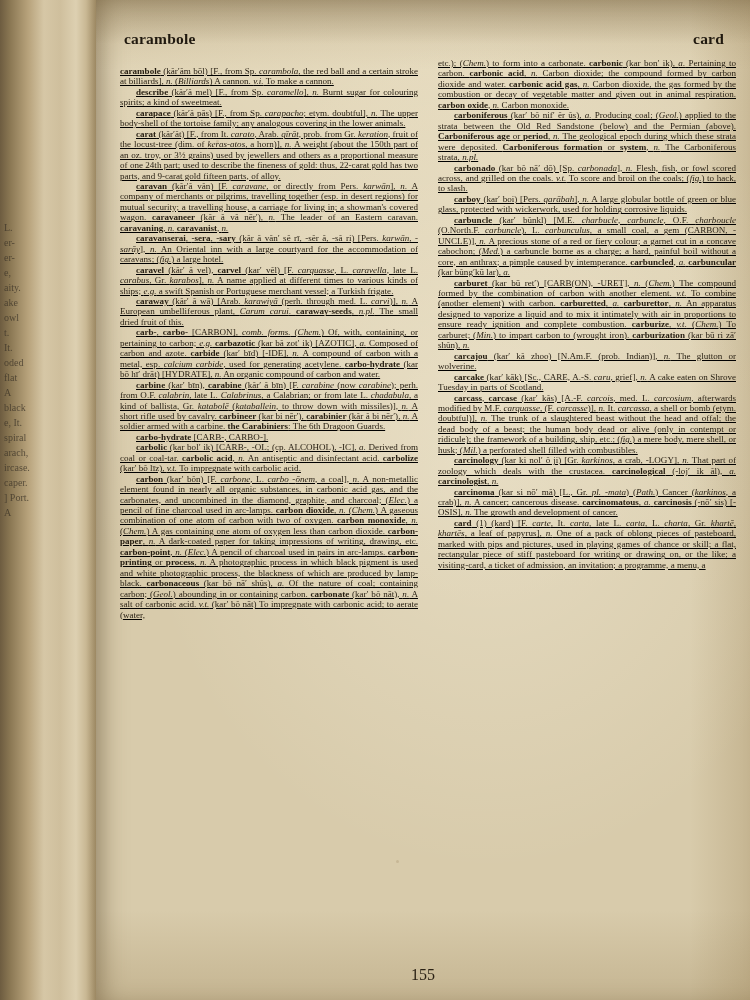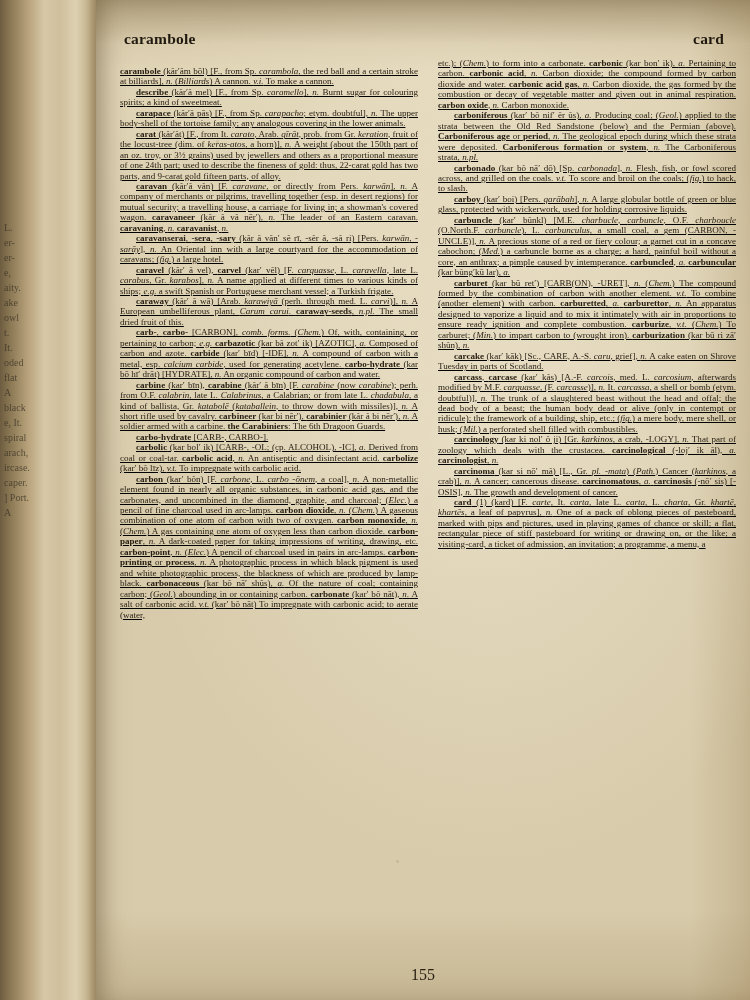--- a/index.html
+++ b/index.html
@@ -196,20 +196,21 @@
             <p class="entry"><b>carbolic</b> (kar bol′ ik) [CARB-, -OL; (cp. ALCOHOL), -IC], <i>a.</i> Derived from coal or coal-tar. <b>carbolic acid</b>, <i>n.</i> An antiseptic and disinfectant acid. <b>carbolize</b> (kar′ bŏ līz), <i>v.t.</i> To impregnate with carbolic acid.</p>
             <p class="entry"><b>carbon</b> (kar′ bŏn) [F. <i>carbone</i>, L. <i>carbo</i> -<i>ōnem</i>, a coal], <i>n.</i> A non-metallic element found in nearly all organic substances, in carbonic acid gas, and the carbonates, and uncombined in the diamond, graphite, and charcoal; (<i>Elec.</i>) a pencil of fine charcoal used in arc-lamps. <b>carbon dioxide</b>, <i>n.</i> (<i>Chem.</i>) A gaseous combination of one atom of carbon with two of oxygen. <b>carbon monoxide</b>, <i>n.</i> (<i>Chem.</i>) A gas containing one atom of oxygen less than carbon dioxide. <b>carbon-paper</b>, <i>n.</i> A dark-coated paper for taking impressions of writing, drawing, etc. <b>carbon-point</b>, <i>n.</i> (<i>Elec.</i>) A pencil of charcoal used in pairs in arc-lamps. <b>carbon-printing</b> or <b>process</b>, <i>n.</i> A photographic process in which black pigment is used and white photographic process, the blackness of which are produced by lamp-black. <b>carbonaceous</b> (kar bŏ nā′ shŭs), <i>a.</i> Of the nature of coal; containing carbon; (<i>Geol.</i>) abounding in or containing carbon. <b>carbonate</b> (kar′ bŏ nāt), <i>n.</i> A salt of carbonic acid. <i>v.t.</i> (kar′ bŏ nāt) To impregnate with carbonic acid; to aerate (water,</p>
           </div>
         <div class="col right" id="col-right">
             <p class="entry noind">etc.); (<i>Chem.</i>) to form into a carbonate. <b>carbonic</b> (kar bon′ ik), <i>a.</i> Pertaining to carbon. <b>carbonic acid</b>, <i>n.</i> Carbon dioxide; the compound formed by carbon dioxide and water. <b>carbonic acid gas</b>, <i>n.</i> Carbon dioxide, the gas formed by the combustion or decay of vegetable matter and given out in animal respiration. <b>carbon oxide</b>, <i>n.</i> Carbon monoxide.</p>
             <p class="entry"><b>carboniferous</b> (kar′ bŏ nif′ ĕr ŭs), <i>a.</i> Producing coal; (<i>Geol.</i>) applied to the strata between the Old Red Sandstone (below) and the Permian (above). <b>Carboniferous age</b> or <b>period</b>, <i>n.</i> The geological epoch during which these strata were deposited. <b>Carboniferous formation</b> or <b>system</b>, <i>n.</i> The Carboniferous strata, <i>n.pl.</i></p>
             <p class="entry"><b>carbonado</b> (kar bŏ nā′ dō) [Sp. <i>carbonada</i>], <i>n.</i> Flesh, fish, or fowl scored across, and grilled on the coals. <i>v.t.</i> To score and broil on the coals; (<i>fig.</i>) to hack, to slash.</p>
             <p class="entry"><b>carboy</b> (kar′ boi) [Pers. <i>qarābah</i>], <i>n.</i> A large globular bottle of green or blue glass, protected with wickerwork, used for holding corrosive liquids.</p>
             <p class="entry"><b>carbuncle</b> (kar′ bŭnkl) [M.E. <i>charbucle</i>, <i>carbuncle</i>, O.F. <i>charboucle</i> (O.North.F. <i>carbuncle</i>), L. <i>carbunculus</i>, a small coal, a gem (CARBON, -UNCLE)], <i>n.</i> A precious stone of a red or fiery colour; a garnet cut in a concave cabochon; (<i>Med.</i>) a carbuncle borne as a charge; a hard, painful boil without a core, an anthrax; a pimple caused by intemperance. <b>carbuncled</b>, <i>a.</i> <b>carbuncular</b> (kar bŭng′kū lar), <i>a.</i></p>
             <p class="entry"><b>carburet</b> (kar bū ret′) [CARB(ON), -URET], <i>n.</i> (<i>Chem.</i>) The compound formed by the combination of carbon with another element. <i>v.t.</i> To combine (another element) with carbon. <b>carburetted</b>, <i>a.</i> <b>carburettor</b>, <i>n.</i> An apparatus designed to vaporize a liquid and to mix it intimately with air in proportions to ensure ready ignition and complete combustion. <b>carburize</b>, <i>v.t.</i> (<i>Chem.</i>) To carburet; (<i>Min.</i>) to impart carbon to (wrought iron). <b>carburization</b> (kar bū ri zā′ shŭn), <i>n.</i></p>
+            <p class="entry"><b>carcajou</b> (kar′ kă zhoo) [N.Am.F. (prob. Indian)], <i>n.</i> The glutton or wolverine.</p>
             <p class="entry"><b>carcake</b> (kar′ kāk) [Sc., CARE, A.-S. <i>caru</i>, grief], <i>n.</i> A cake eaten on Shrove Tuesday in parts of Scotland.</p>
             <p class="entry"><b>carcass</b>, <b>carcase</b> (kar′ kăs) [A.-F. <i>carcois</i>, med. L. <i>carcosium</i>, afterwards modified by M.F. <i>carquasse</i>, (F. <i>carcasse</i>)], <i>n.</i> It. <i>carcassa</i>, a shell or bomb (etym. doubtful)], <i>n.</i> The trunk of a slaughtered beast without the head and offal; the dead body of a beast; the human body dead or alive (only in contempt or ridicule); the framework of a building, ship, etc.; (<i>fig.</i>) a mere body, mere shell, or husk; (<i>Mil.</i>) a perforated shell filled with combustibles.</p>
             <p class="entry"><b>carcinology</b> (kar ki nol′ ŏ ji) [Gr. <i>karkinos</i>, a crab, -LOGY], <i>n.</i> That part of zoology which deals with the crustacea. <b>carcinological</b> (-loj′ ik ăl), <i>a.</i> <b>carcinologist</b>, <i>n.</i></p>
             <p class="entry"><b>carcinoma</b> (kar si nō′ mă) [L., Gr. <i>pl.</i> <i>-mata</i>) (<i>Path.</i>) Cancer (<i>karkinos</i>, a crab)], <i>n.</i> A cancer; cancerous disease. <b>carcinomatous</b>, <i>a.</i> <b>carcinosis</b> (-nō′ sis) [-OSIS], <i>n.</i> The growth and development of cancer.</p>
             <p class="entry"><b>card</b> (1) (kard) [F. <i>carte</i>, It. <i>carta</i>, late L. <i>carta</i>, L. <i>charta</i>, Gr. <i>khartē</i>, <i>khartēs</i>, a leaf of papyrus], <i>n.</i> One of a pack of oblong pieces of pasteboard, marked with pips and pictures, used in playing games of chance or skill; a flat, rectangular piece of stiff pasteboard for writing or drawing on, or the like; a visiting-card, a ticket of admission, an invitation; a programme, a menu, a</p>
           </div>
       </div>
 
       <div class="folio">155</div>
     </div>

